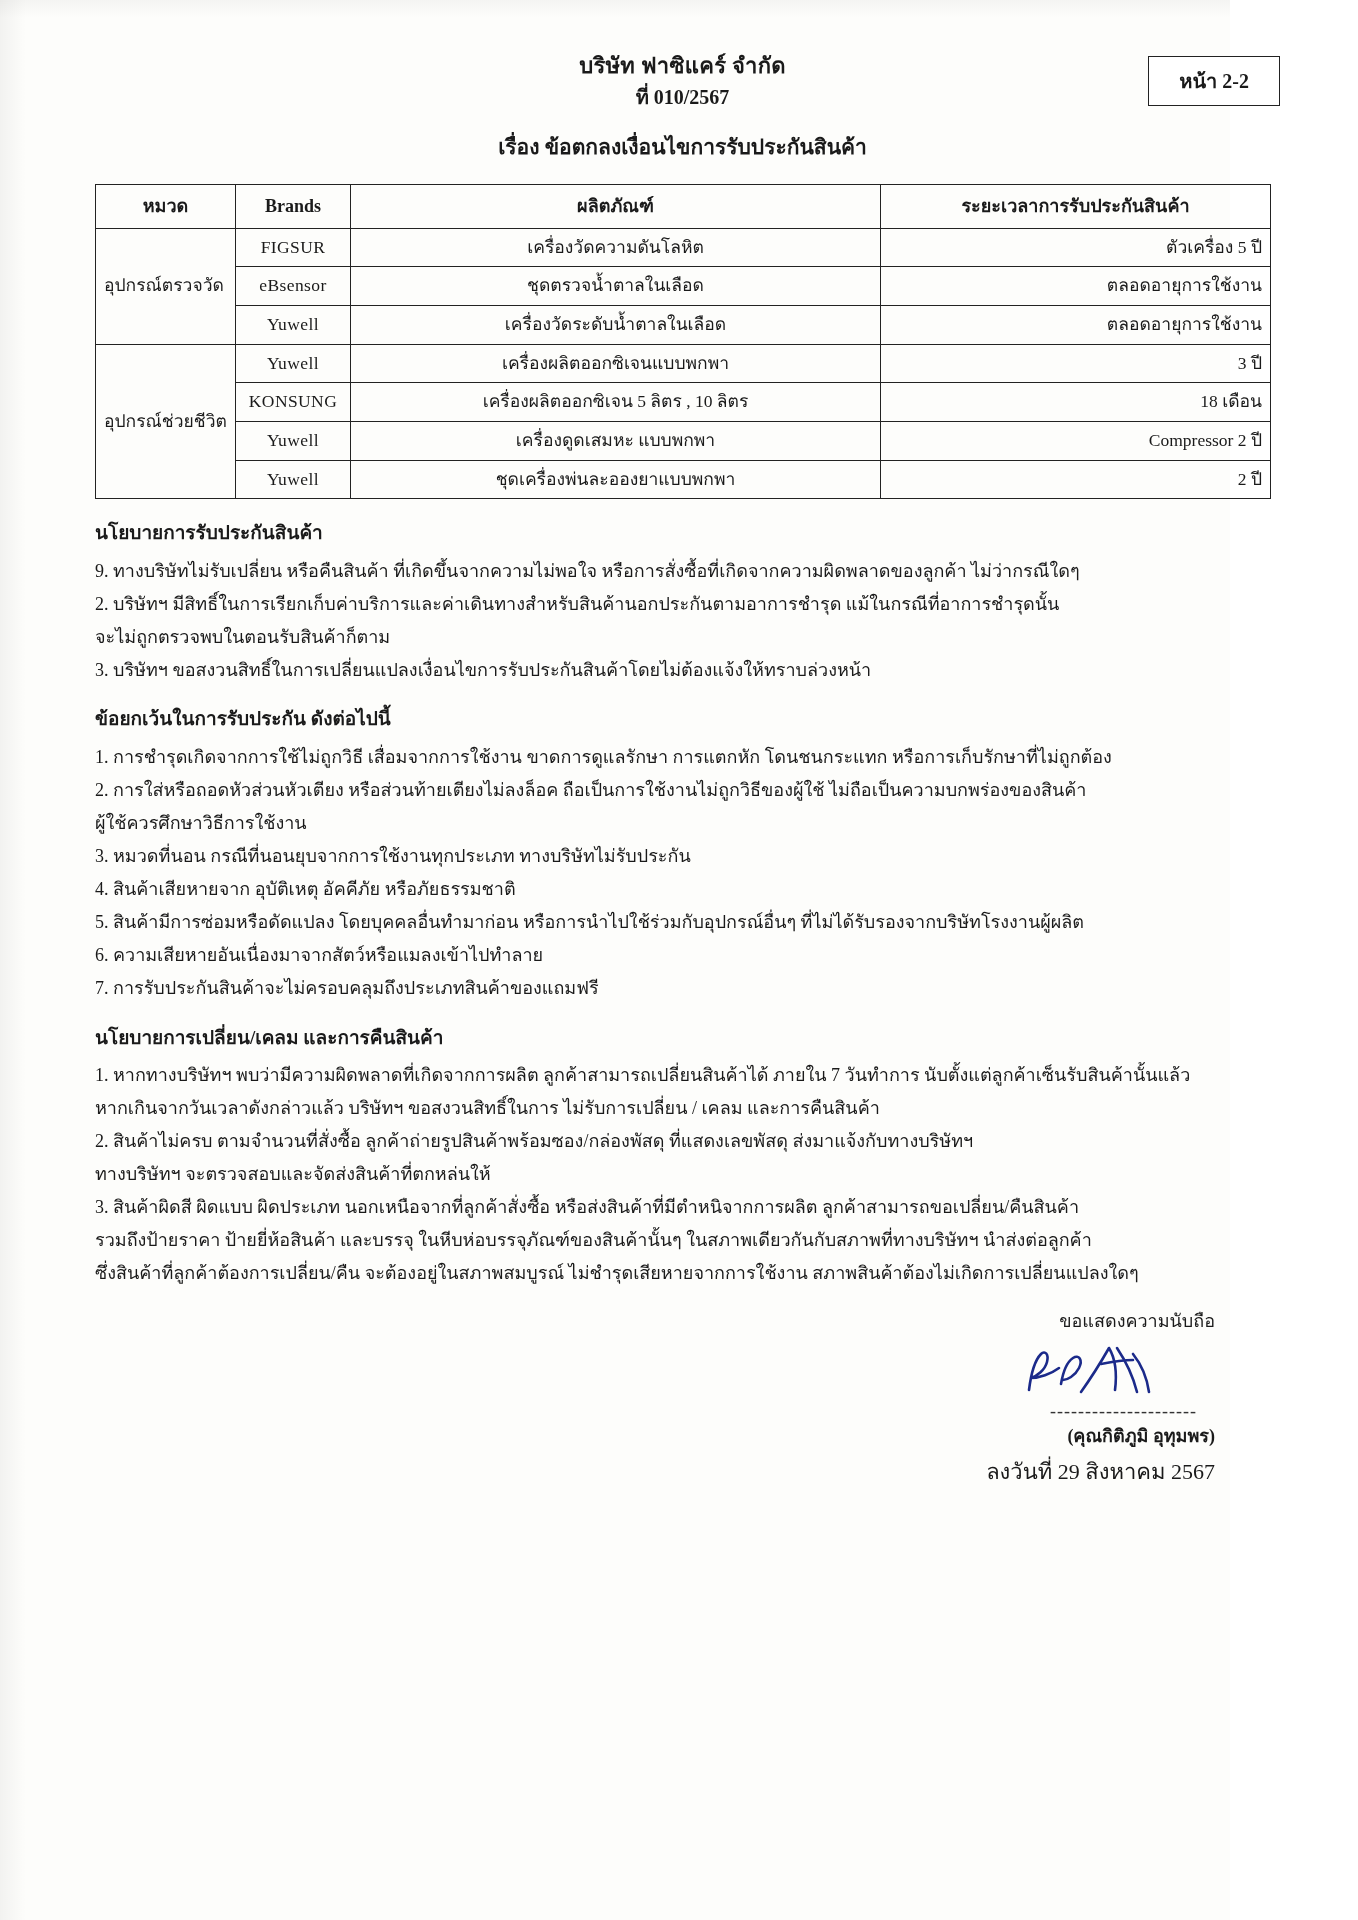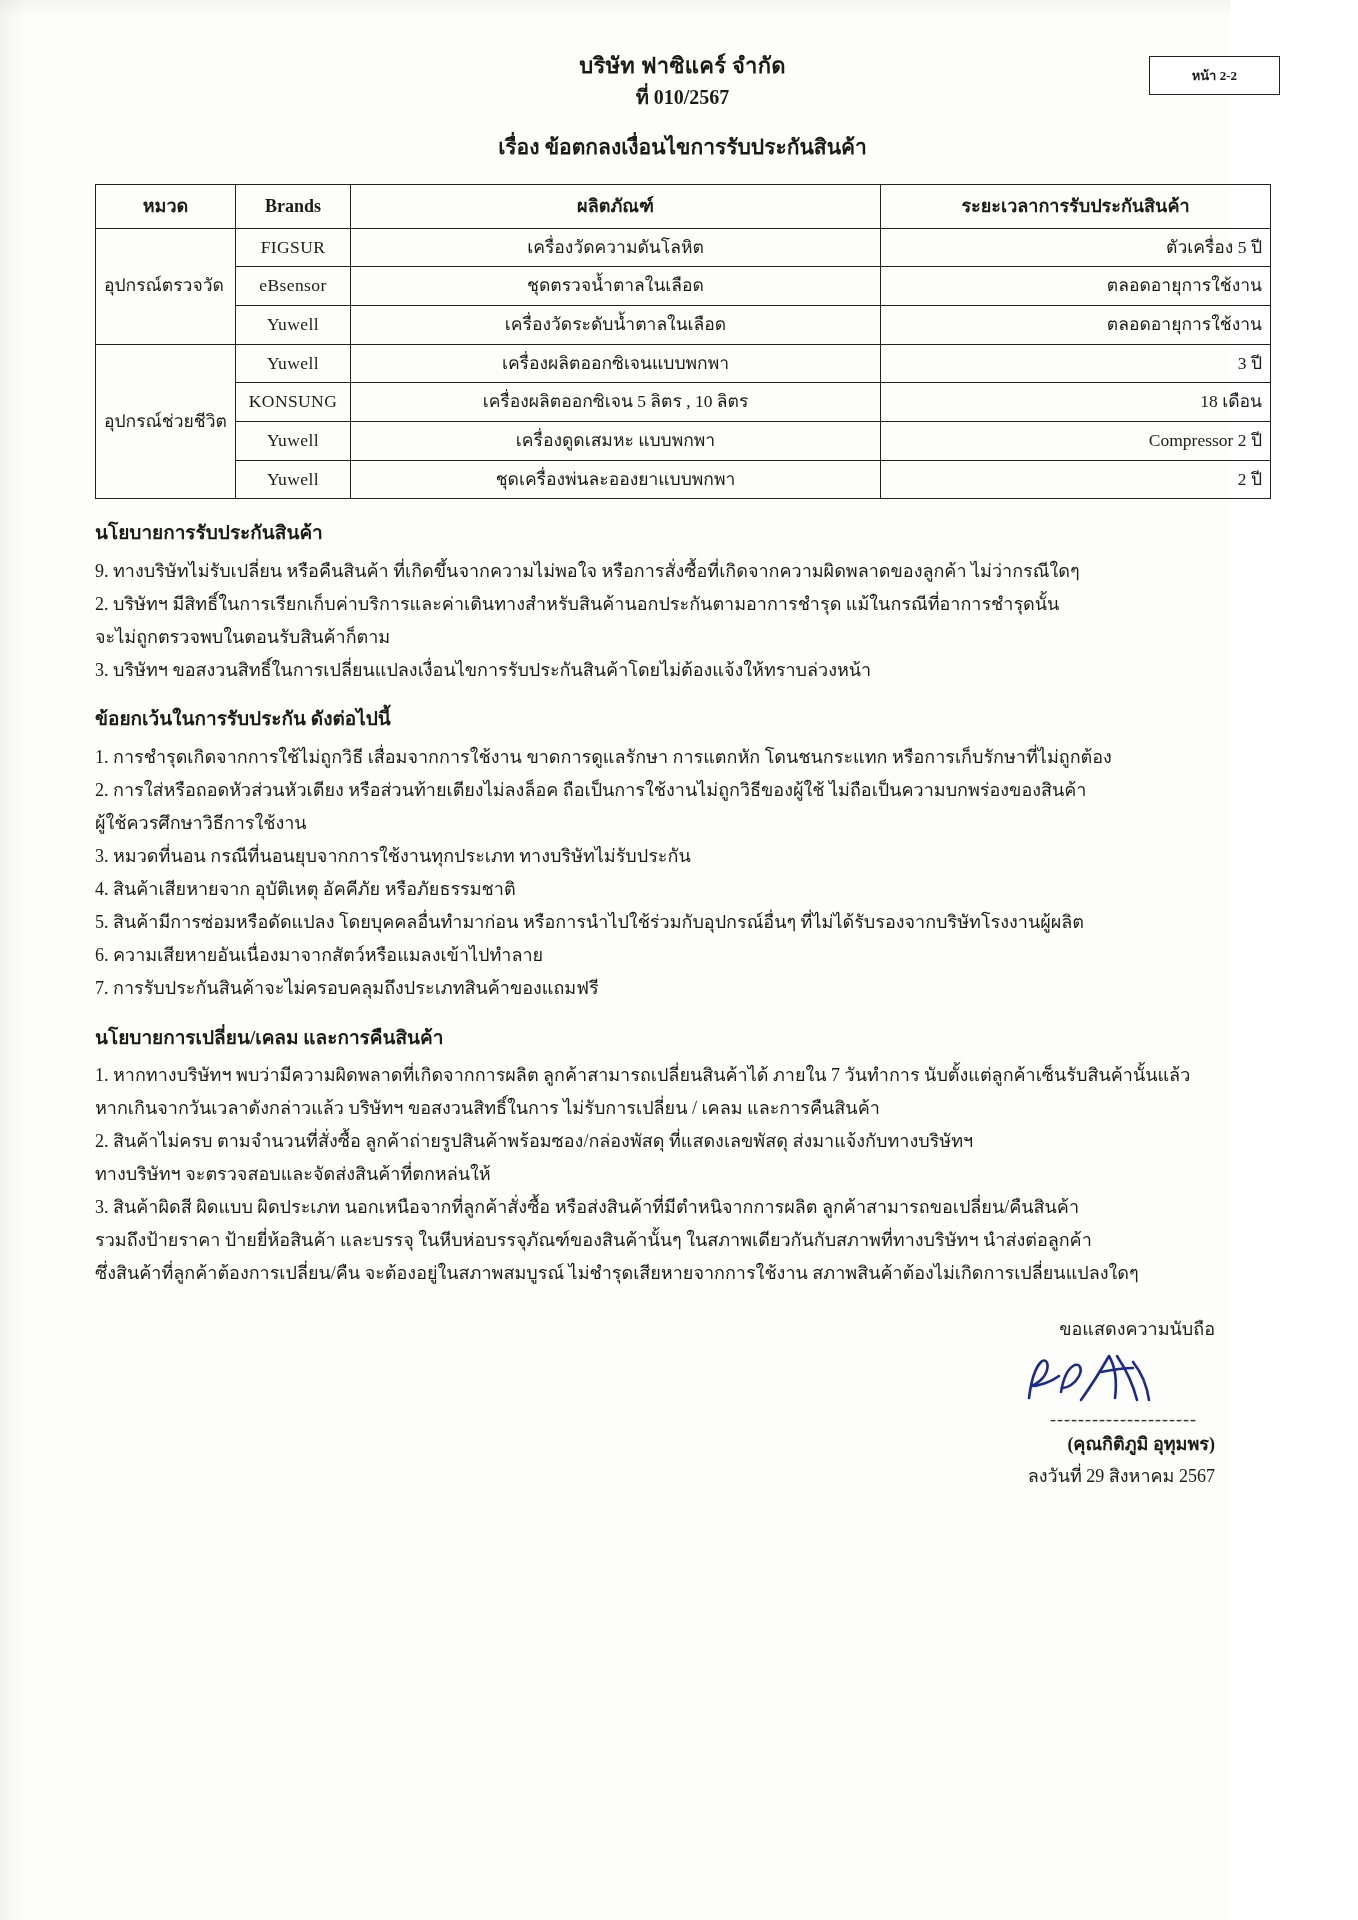--- a/index.html
+++ b/index.html
@@ -49,22 +49,22 @@
     font-size: 21px;
     font-weight: bold;
     line-height: 1.6;
     margin-top: 18px;
   }
   .pagebox {
     position: absolute;
     right: -10px;
     top: 6px;
     border: 1.5px solid #222;
-    padding: 8px 42px;
-    font-size: 13px;
+    padding: 8px 30px;
+    font-size: 20px;
     font-weight: bold;
     background: #fff;
   }
 
   
   table.warranty {
     width: 100%;
     border-collapse: collapse;
     margin-top: 20px;
     table-layout: fixed;
@@ -112,21 +112,21 @@
     line-height: 1.5;
   }
   .para {
     font-size: 18px;
     line-height: 1.72;
     margin: 0 0 2px 0;
   }
 
   
   .sign-block {
-    margin-top: 26px;
+    margin-top: 18px;
     text-align: right;
     padding-right: 55px;
     position: relative;
   }
   .sign-line1 {
     font-size: 18px;
     line-height: 1.6;
   }
   .sig-img {
     height: 64px;
@@ -144,21 +144,21 @@
     color: #333;
     line-height: 1.1;
     margin-right: 18px;
   }
   .sign-name {
     font-size: 18px;
     line-height: 1.75;
     font-weight: bold;
   }
   .sign-date {
-    font-size: 18px;
+    font-size: 22px;
     line-height: 1.7;
   }
 
   
   .scan-edge-l {
     position: absolute;
     left: 0; top: 0; bottom: 0; width: 26px;
     background: linear-gradient(to right, rgba(0,0,0,0.045), rgba(0,0,0,0));
     pointer-events: none;
   }

